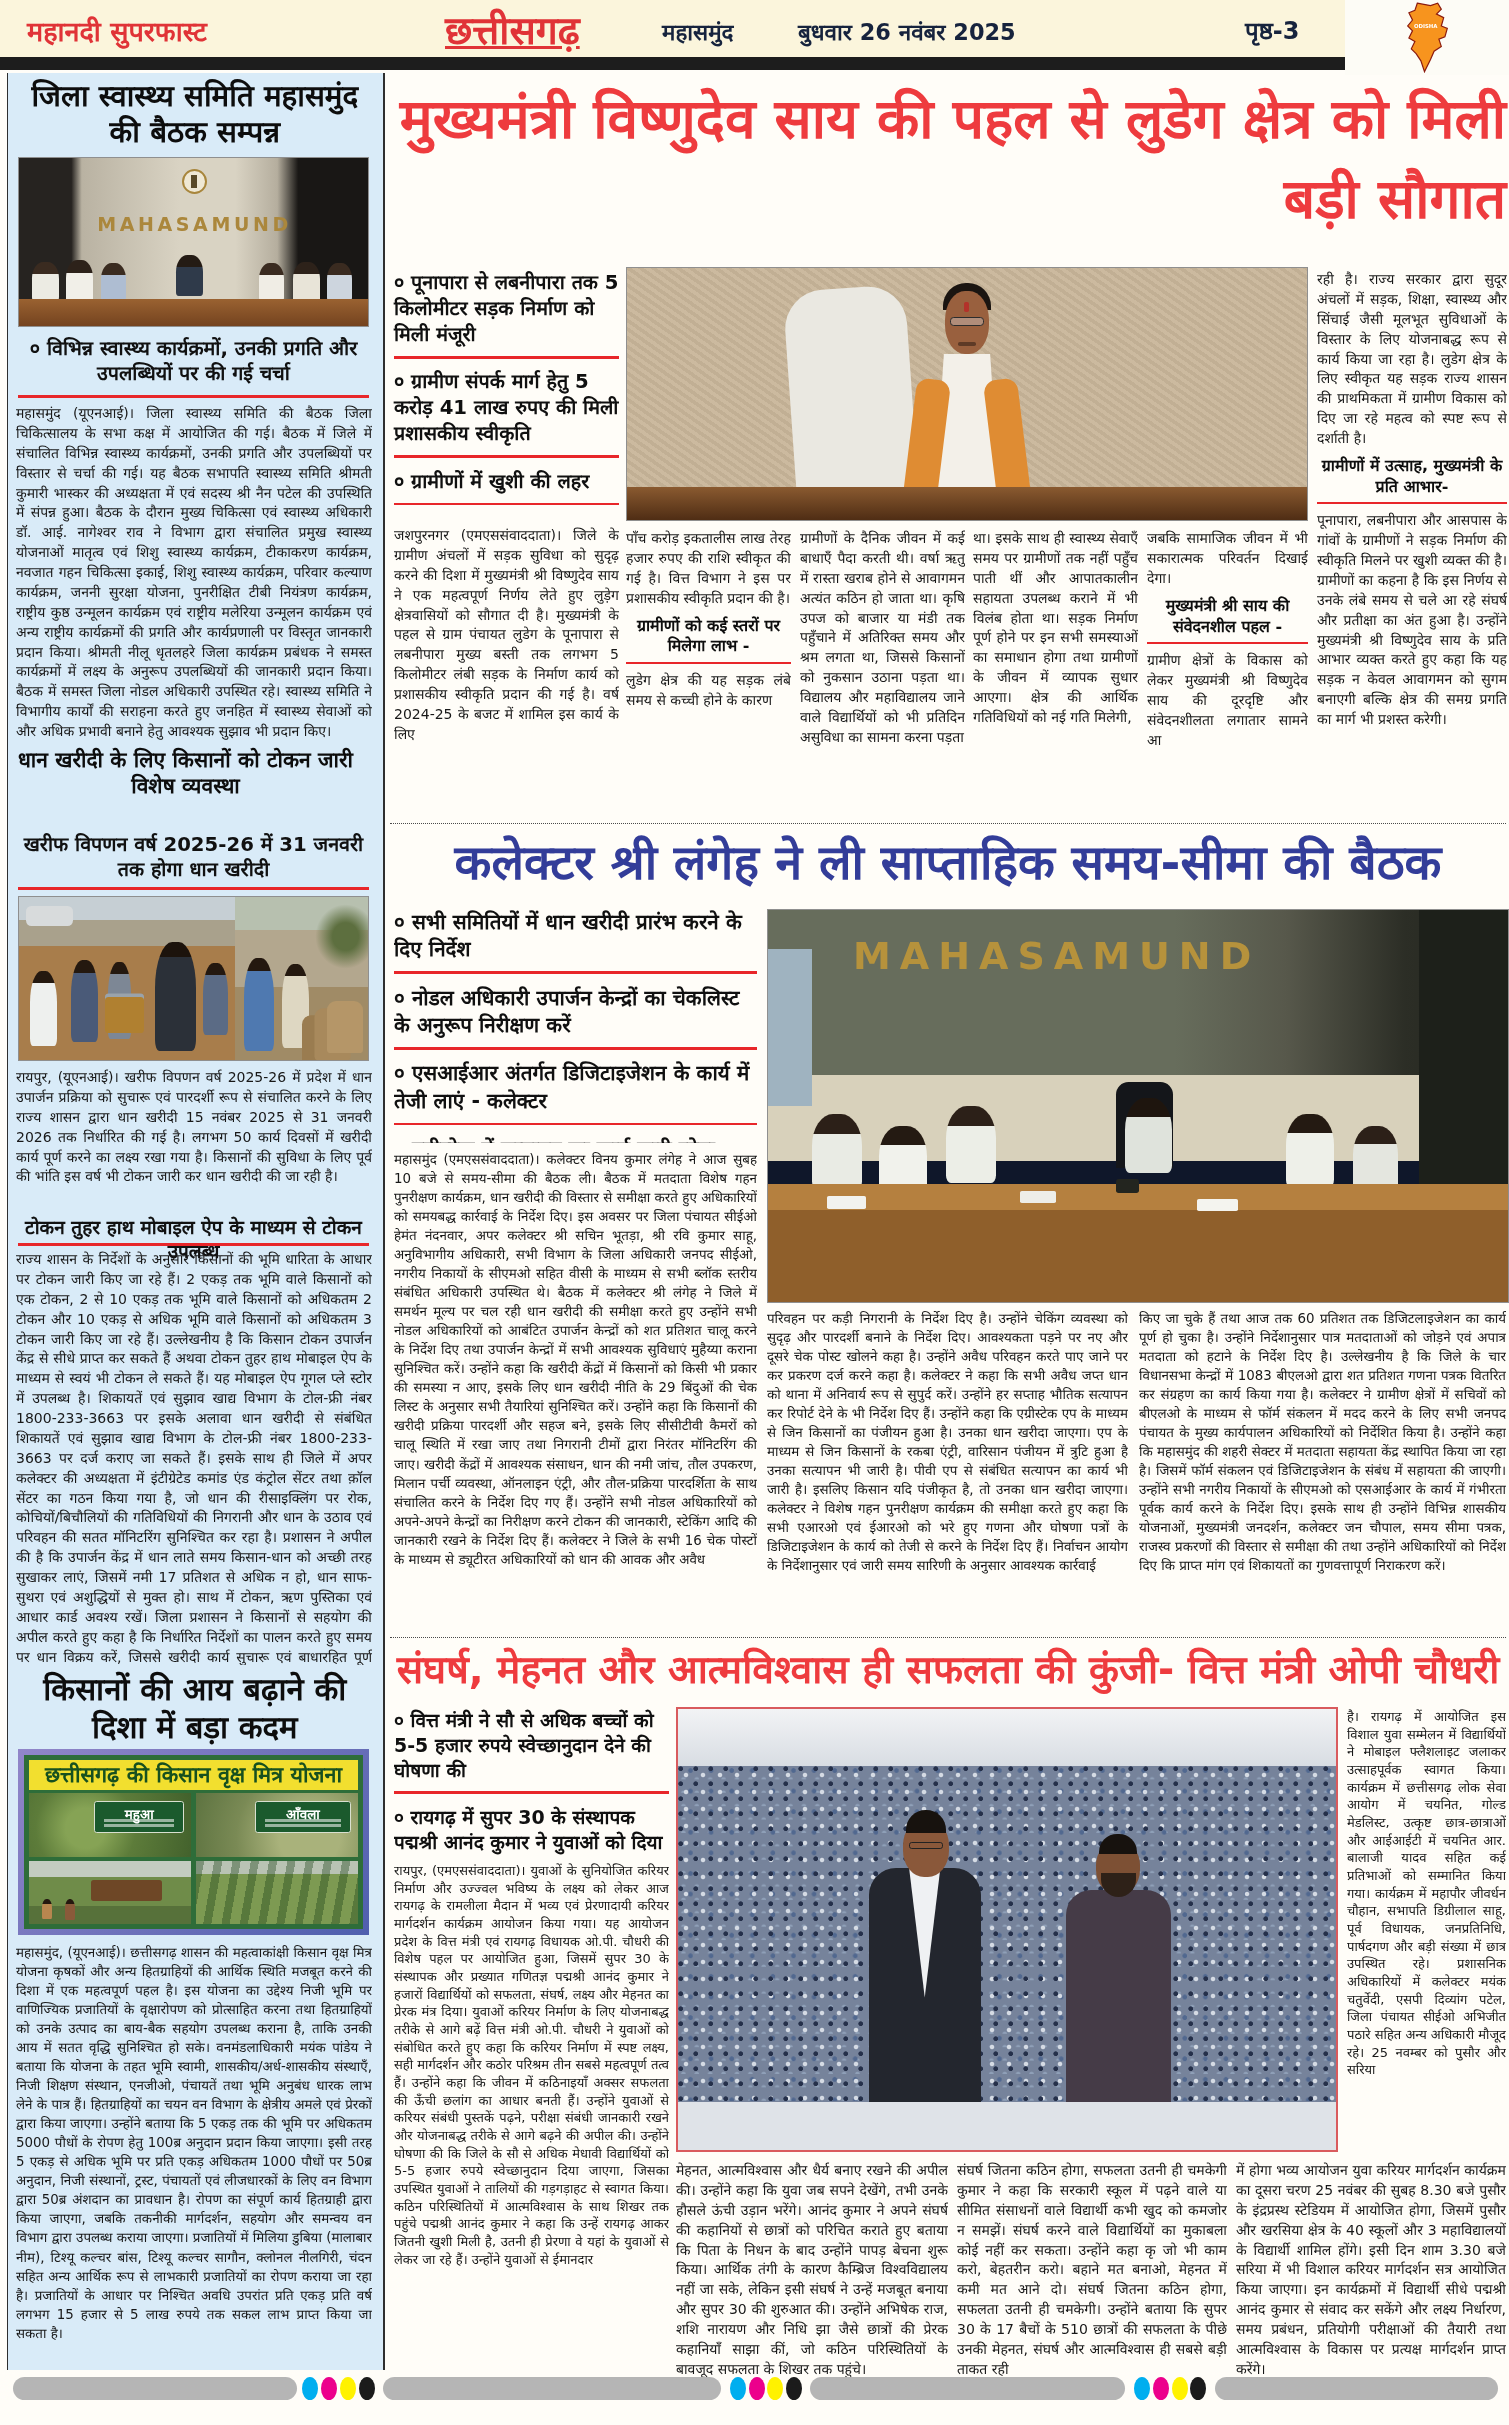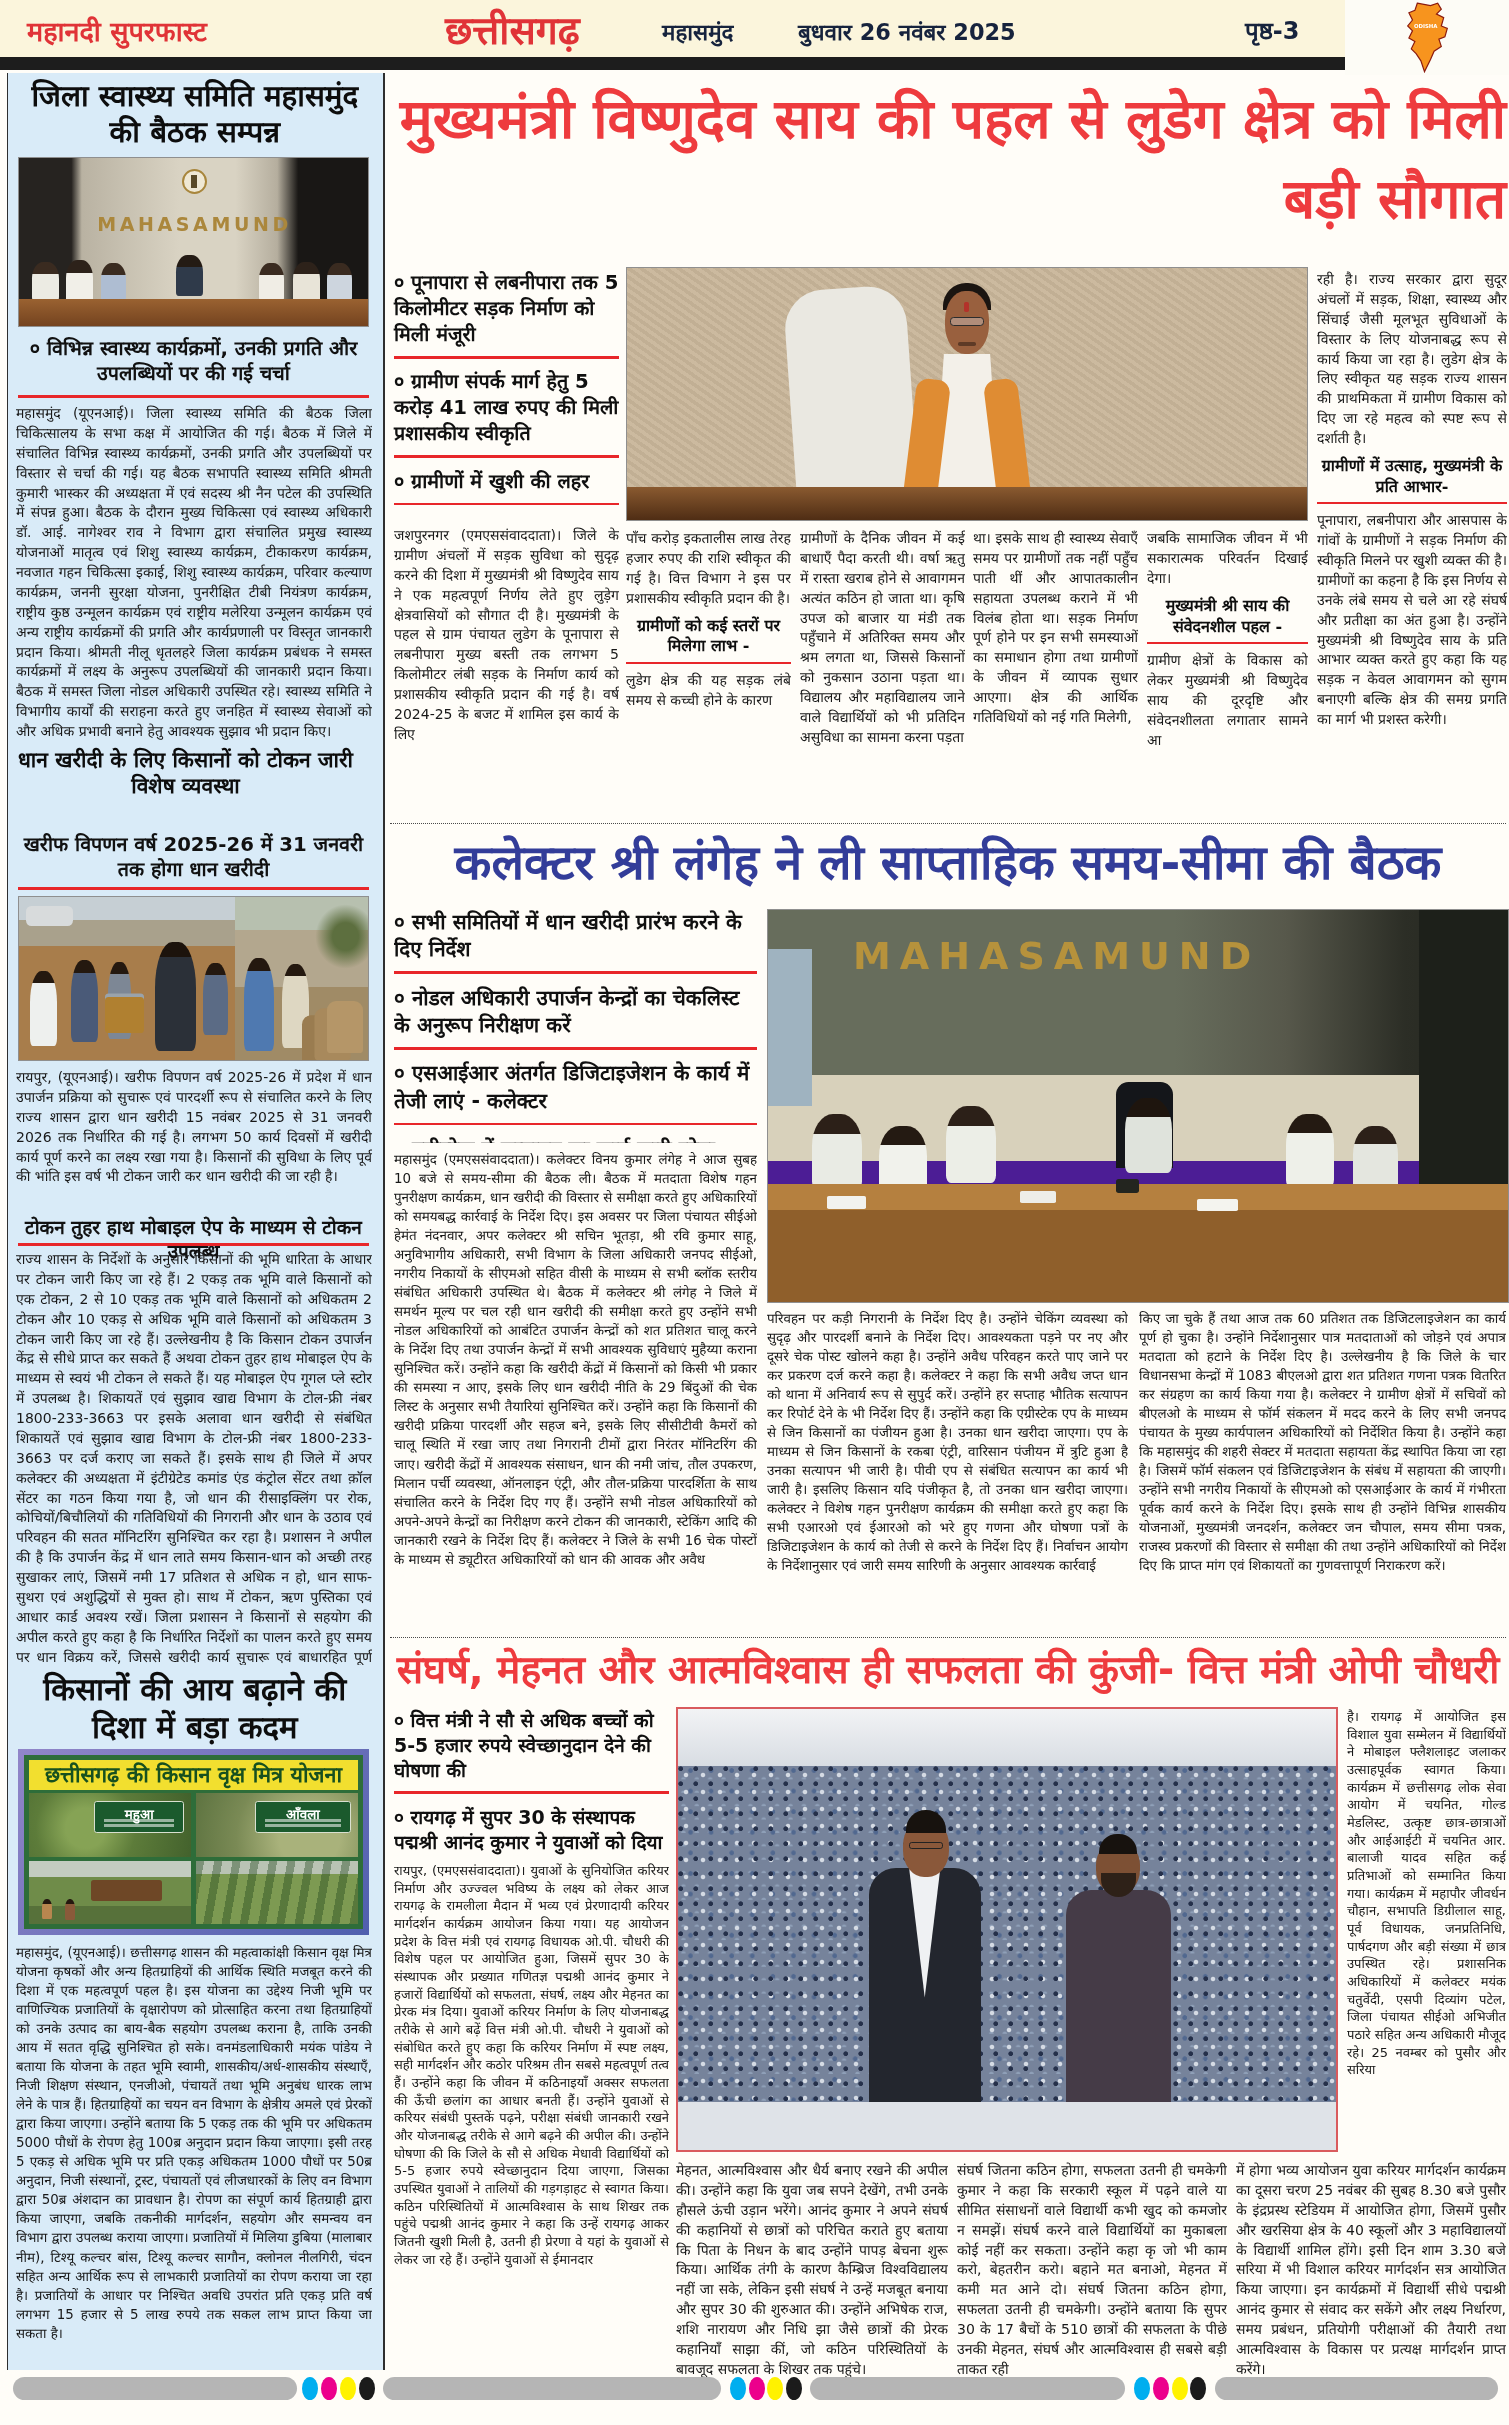--- a/index.html
+++ b/index.html
@@ -2,21 +2,21 @@
 <html style="font-size:14.3px"><head>
 <meta charset="utf-8">
 <style>
   html,body{margin:0;padding:0;background:#efefec;}
   .page{position:relative;width:1510px;height:2426px;background:#fffdf8;overflow:hidden;
         font-family:"DejaVu Sans","Liberation Sans",sans-serif;color:#1c1c1c;}
   .abs{position:absolute;box-sizing:border-box;}
   
   .masthead{background:#fbf5dc;}
   .mh-brand{color:#e03337;font-weight:800;font-size:27px;}
-  .mh-paper{color:#e03337;font-weight:800;font-size:39px;}
+  .mh-paper{color:#e03337;font-weight:800;font-size:39px;text-decoration:underline;}
   .mh-small{color:#16233d;font-weight:700;font-size:22.4px;}
   .mh-page{color:#16233d;font-weight:700;font-size:24px;}
   .blackbar{background:#1d1d1d;}
   
   .leftcol{background:#d9ebf8;border-left:1.8px solid #2e2e2e;}
   .lhl{font-weight:800;text-align:center;line-height:1.22;color:#0d0d0d;}
   .lsub{font-weight:700;text-align:center;line-height:1.28;font-size:19.7px;color:#111;}
   .redrule{background:#e8262a;height:2.7px;}
   .body{font-size:14px;line-height:1.42;text-align:justify;overflow:hidden;color:#181818;}
   .bodysm{font-size:13px;line-height:1.36;text-align:justify;overflow:hidden;color:#181818;}
@@ -25,21 +25,21 @@
   .hl-red1{color:#ee3b3e;font-weight:800;font-size:55px;line-height:1.45;text-align:right;}
   .hl-blue{color:#333d99;font-weight:800;font-size:48px;line-height:1.2;text-align:center;}
   .hl-red2{color:#ee3b3e;font-weight:800;font-size:39px;line-height:1.2;text-align:center;}
   .bullet{font-weight:700;color:#101010;line-height:1.32;}
   .b22{font-size:19.7px;} .b23{font-size:20.6px;} .b21{font-size:19px;}
   .brule{background:#e8262a;height:2.7px;margin:8px 0 10.7px 0;}
   .insub{font-weight:700;font-size:16px;text-align:center;line-height:1.3;
          border-bottom:2.7px solid #e8262a;padding-bottom:4.5px;margin:7.2px 0 7.2px 0;color:#0e0e0e;}
   .dotted{border-top:1.8px dotted #4a4a4a;height:0;}
   
-  .photo{border:0.9px solid #8f8f8f;overflow:hidden;background:#4c1d95;}
+  .photo{border:0.9px solid #8f8f8f;overflow:hidden;background:#0f172a;}
   .goldtxt{color:#ab873c;font-weight:800;letter-spacing:3.6px;text-align:center;}
   .fig{position:absolute;border-radius:42% 42% 10% 10%;}
   
   .fbar{position:absolute;height:23px;border-radius:11.6px;background:#b5b5b5;}
   .fdot{position:absolute;width:16px;height:23px;border-radius:50%;}
   .c-c{background:#00AEEF;} .c-m{background:#EC008C;} .c-y{background:#FFF200;} .c-k{background:#1B1B1B;}
   
   .collage-frame{background:linear-gradient(135deg,#9186c9,#4f5fae);padding:6.3px;}
   .collage-inner{background:#2e6d39;width:100%;height:100%;box-sizing:border-box;padding:4.5px;display:flex;flex-direction:column;gap:3.6px;}
   .collage-banner{background:#f2df2f;color:#17501f;font-weight:800;font-size:21.5px;text-align:center;line-height:30px;height:30px;}

